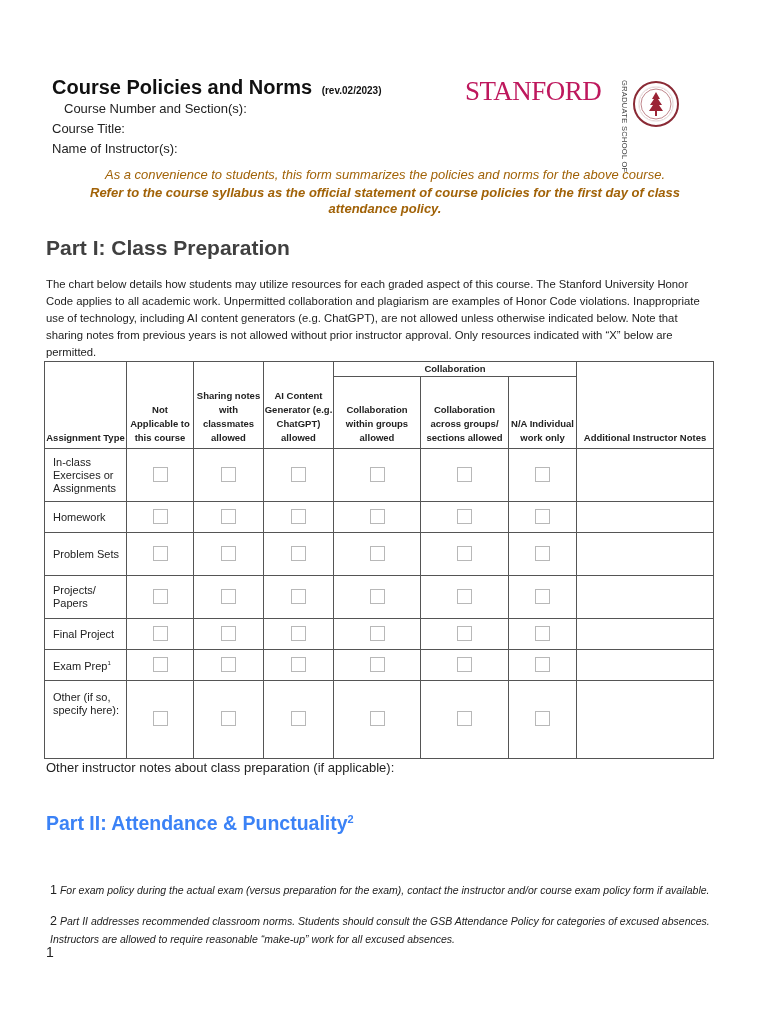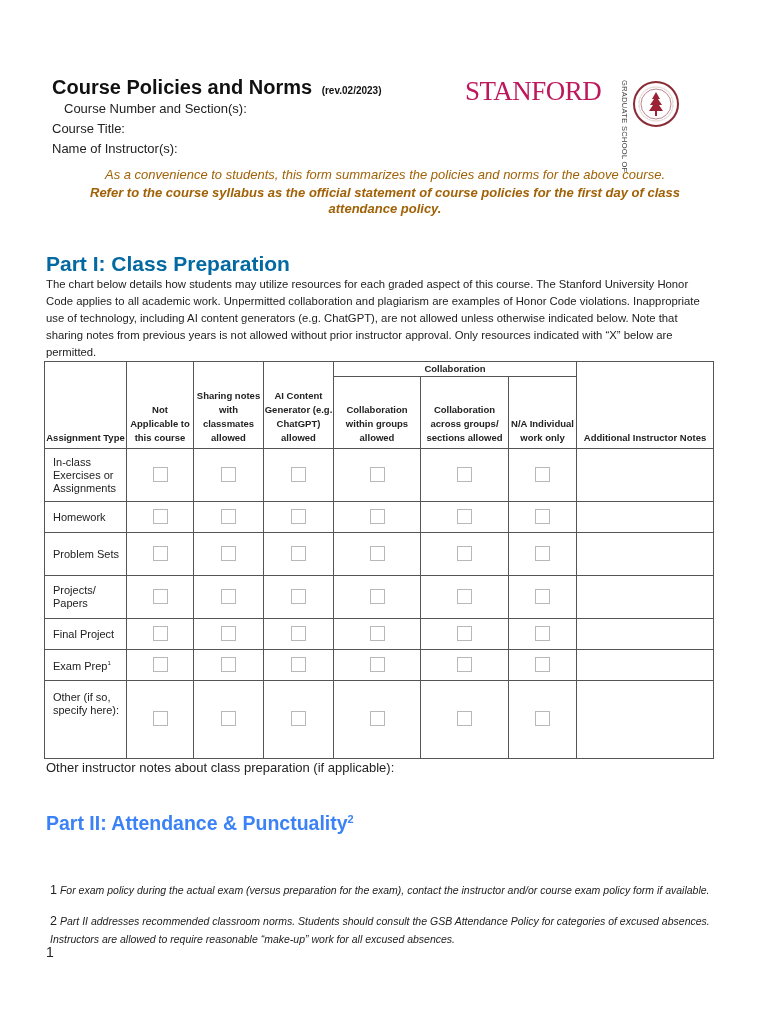--- a/index.html
+++ b/index.html
@@ -9,21 +9,21 @@
   .title .rev { font-size: 10px; font-weight: bold; margin-left: 4px; }
   .meta { left: 52px; font-size: 13px; color: #222; }
   .logo { left: 465px; top: 78px; width: 225px; height: 56px; }
   .logo .stanford { position: absolute; left: 0; top: 0; font-family: "Liberation Serif", serif; font-size: 27px; color: #be185d; letter-spacing: -0.5px; line-height: 27px; }
   .logo .business { position: absolute; left: 0; top: 26px; font-family: "Liberation Serif", serif; font-size: 27px; color: #3b3b3b; letter-spacing: -0.5px; line-height: 27px; }
   .logo .vert { position: absolute; left: 150px; top: 2px; width: 16px; height: 50px; }
   .logo .vert span { position: absolute; transform: rotate(90deg); transform-origin: left top; font-size: 7.5px; color: #444; white-space: nowrap; letter-spacing: 0.3px; }
   .logo .seal { position: absolute; left: 168px; top: 3px; width: 46px; height: 46px; border-radius: 50%; border: 2px solid #8a2a35; box-sizing: border-box; background: radial-gradient(circle, #fff 55%, #e6d7d8 56%, #fff 62%); }
   .intro { left: 40px; width: 690px; text-align: center; font-size: 13px; font-style: italic; color: #a16207; }
   .intro.bold { font-weight: bold; line-height: 16px; }
-  .h1 { left: 46px; top: 252px; font-size: 21px; font-weight: bold; color: #0369a1; }
+  .h1 { left: 46px; top: 236px; font-size: 21px; font-weight: bold; color: #404040; }
   .para { left: 46px; top: 276px; width: 670px; font-size: 11.3px; line-height: 17px; color: #222; }
   table.grid { position: absolute; left: 44px; top: 361px; border-collapse: collapse; width: 669px; table-layout: fixed; }
   table.grid td, table.grid th { border: 1px solid #555; padding: 0; font-size: 9.5px; vertical-align: bottom; text-align: center; }
   table.grid th { font-weight: bold; line-height: 14px; padding-bottom: 3px; color: #222; }
   table.grid td.label { text-align: left; vertical-align: middle; font-size: 11px; padding-left: 8px; line-height: 13px; color: #222; }
   table.grid td.cell { vertical-align: middle; }
   .cb { display: inline-block; width: 13px; height: 13px; border: 1px solid #b8b8b8; background: #fff; }
   .notes-label { left: 46px; top: 760px; font-size: 13px; color: #222; }
   .h2 { left: 46px; top: 812px; font-size: 19.5px; font-weight: bold; color: #3b82f6; }
   .h2 sup { font-size: 11px; }

